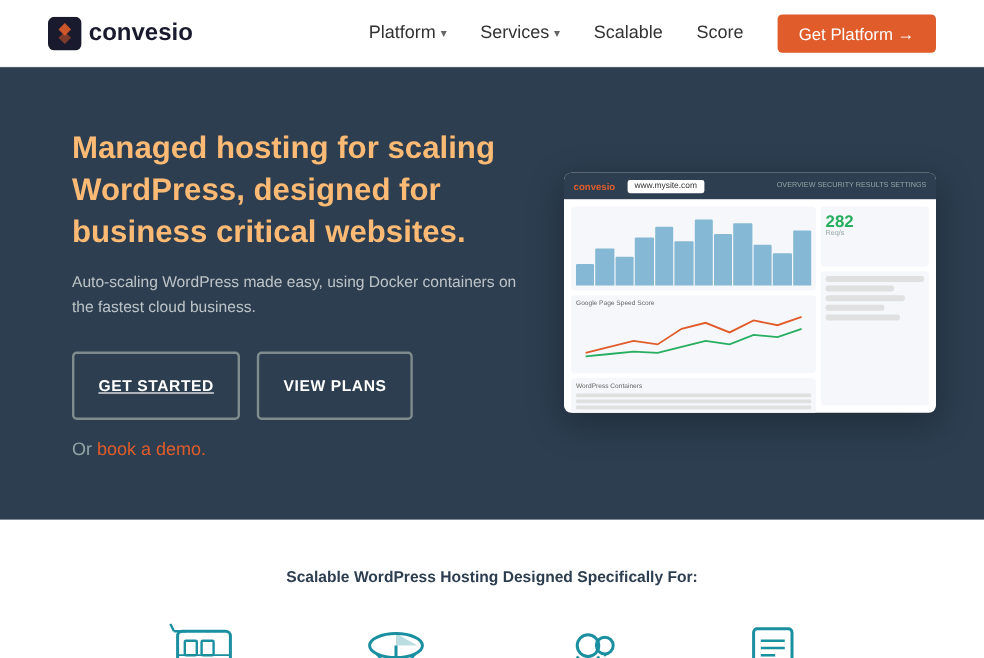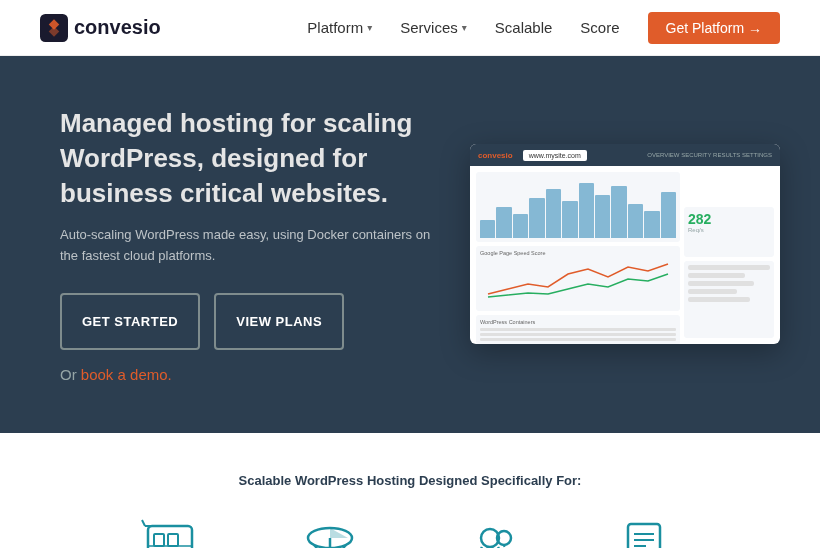--- a/index.html
+++ b/index.html
@@ -21,27 +21,27 @@
       border-radius: 4px; font-size: 14px; cursor: pointer; font-weight: 500;
       display: flex; align-items: center; gap: 6px;
     }
 
     
     .hero {
       background: #2c3e50; color: #fff; padding: 50px 40px 50px 60px;
       display: flex; align-items: center; gap: 30px; min-height: 240px;
     }
     .hero-left { flex: 1; }
-    .hero-title { font-size: 26px; font-weight: 700; line-height: 1.35; margin-bottom: 14px; color: #e5e5e5; }
+    .hero-title { font-size: 26px; font-weight: 700; line-height: 1.35; margin-bottom: 14px; color: #fdba74; }
     .hero-subtitle { font-size: 13px; color: #bdc3c7; line-height: 1.6; margin-bottom: 26px; max-width: 380px; }
     .hero-buttons { display: flex; gap: 14px; margin-bottom: 16px; }
     .btn-hero-primary {
       background: transparent; color: #fff; border: 2px solid #7f8c8d;
       padding: 9px 20px; border-radius: 4px; font-size: 13px; font-weight: 600;
-      cursor: pointer; letter-spacing: 0.5px;
+      cursor: pointer; letter-spacing: 0.5px; text-decoration: underline;
     }
     .btn-hero-secondary {
       background: transparent; color: #fff; border: 2px solid #7f8c8d;
       padding: 19px 20px; border-radius: 4px; font-size: 13px; font-weight: 600;
       cursor: pointer; letter-spacing: 0.5px;
     }
     .hero-demo { font-size: 15px; color: #95a5a6; }
     .hero-demo a { color: #e05c2a; text-decoration: none; }
     .hero-right { flex: 0 0 310px; }
     .dashboard-mockup {
@@ -52,21 +52,21 @@
     .dashboard-topbar {
       background: #2c3e50; height: 22px; display: flex; align-items: center;
       padding: 0 8px; gap: 4px;
     }
     .dashboard-logo-small { color: #e05c2a; font-size: 8px; font-weight: 700; }
     .dashboard-url { background: #fff; border-radius: 2px; padding: 2px 6px; font-size: 7px; color: #333; margin-left: 6px; }
     .dashboard-body { padding: 6px; display: flex; gap: 4px; height: calc(100% - 22px); }
     .dash-left { flex: 1; }
     .dash-chart-area { background: #f5f7fa; border-radius: 3px; height: 70px; margin-bottom: 4px; overflow: hidden; display: flex; align-items: flex-end; padding: 4px; gap: 1px; }
     .dash-bar { flex: 1; background: #85b8d4; border-radius: 1px 1px 0 0; }
-    .dash-right { flex: 0 0 90px; display: flex; flex-direction: column; gap: 4px; margin-top: 35px; }
+    .dash-right { flex: 0 0 90px; display: flex; flex-direction: column; gap: 4px; }
     .dash-score { background: #f5f7fa; border-radius: 3px; padding: 4px; height: 50px; }
     .dash-score-val { font-size: 14px; font-weight: 700; color: #27ae60; }
     .dash-score-label { font-size: 6px; color: #95a5a6; }
     .dash-info { background: #f5f7fa; border-radius: 3px; padding: 4px; flex: 1; }
     .dash-info-line { height: 5px; background: #e0e0e0; border-radius: 2px; margin-bottom: 3px; }
 
     
     .scalable-section { padding: 40px 40px 20px; text-align: center; }
     .scalable-title { font-size: 13px; font-weight: 600; color: #2c3e50; margin-bottom: 30px; }
 
@@ -103,21 +103,21 @@
     </span>
     <button class="btn-get-started">
       <span>Get Platform →</span>
     </button>
   </nav>
 </header>
 
 <section class="hero">
   <div class="hero-left">
     <h1 class="hero-title">Managed hosting for scaling WordPress, designed for business critical websites.</h1>
-    <p class="hero-subtitle">Auto-scaling WordPress made easy, using Docker containers on the fastest cloud platforms.</p>
+    <p class="hero-subtitle">Auto-scaling WordPress made easy, using Docker containers on the fastest cloud business.</p>
     <div class="hero-buttons">
       <button class="btn-hero-primary">
         <span>GET STARTED</span>
       </button>
       <button class="btn-hero-secondary">
         <span>VIEW PLANS</span>
       </button>
     </div>
     <p class="hero-demo">
       <span>Or </span><a href="#">book a demo.</a>

